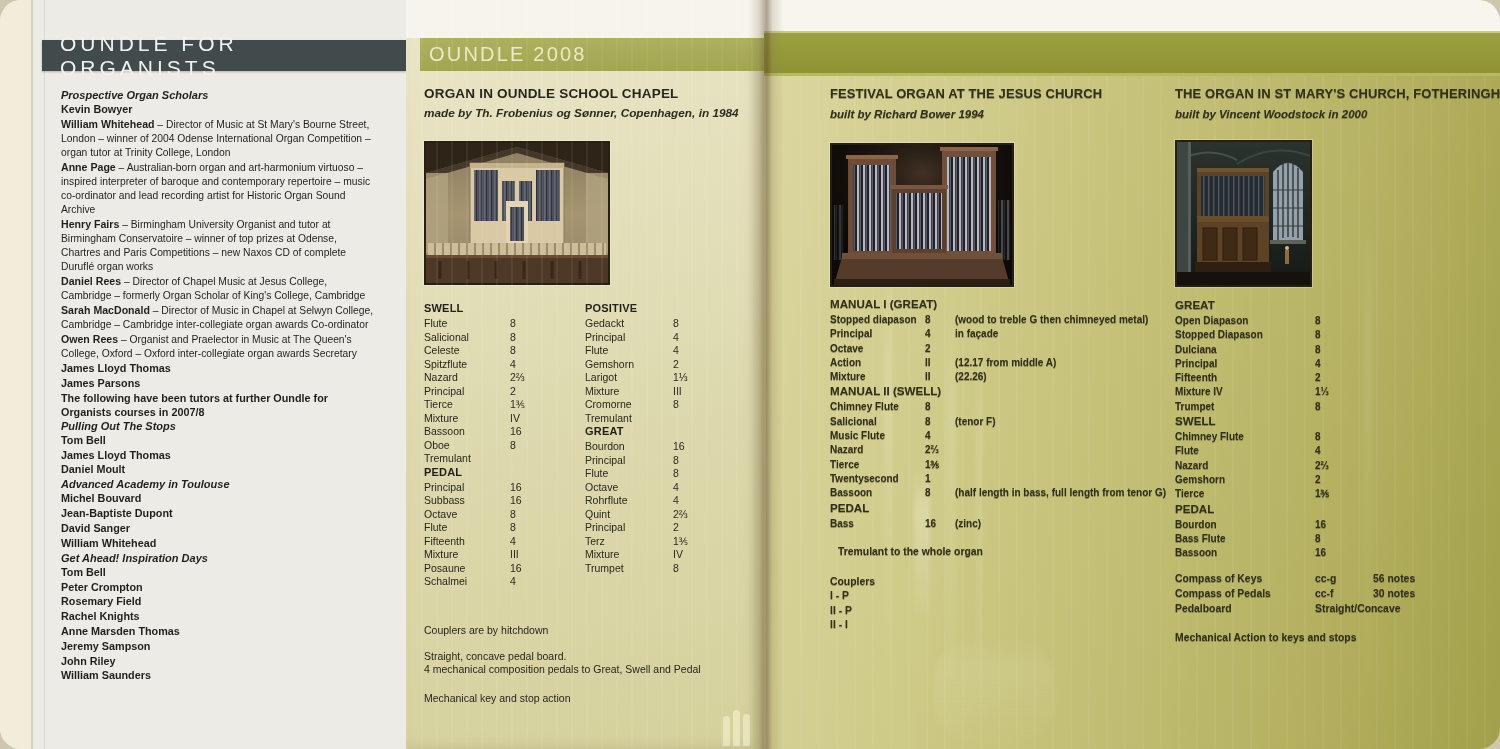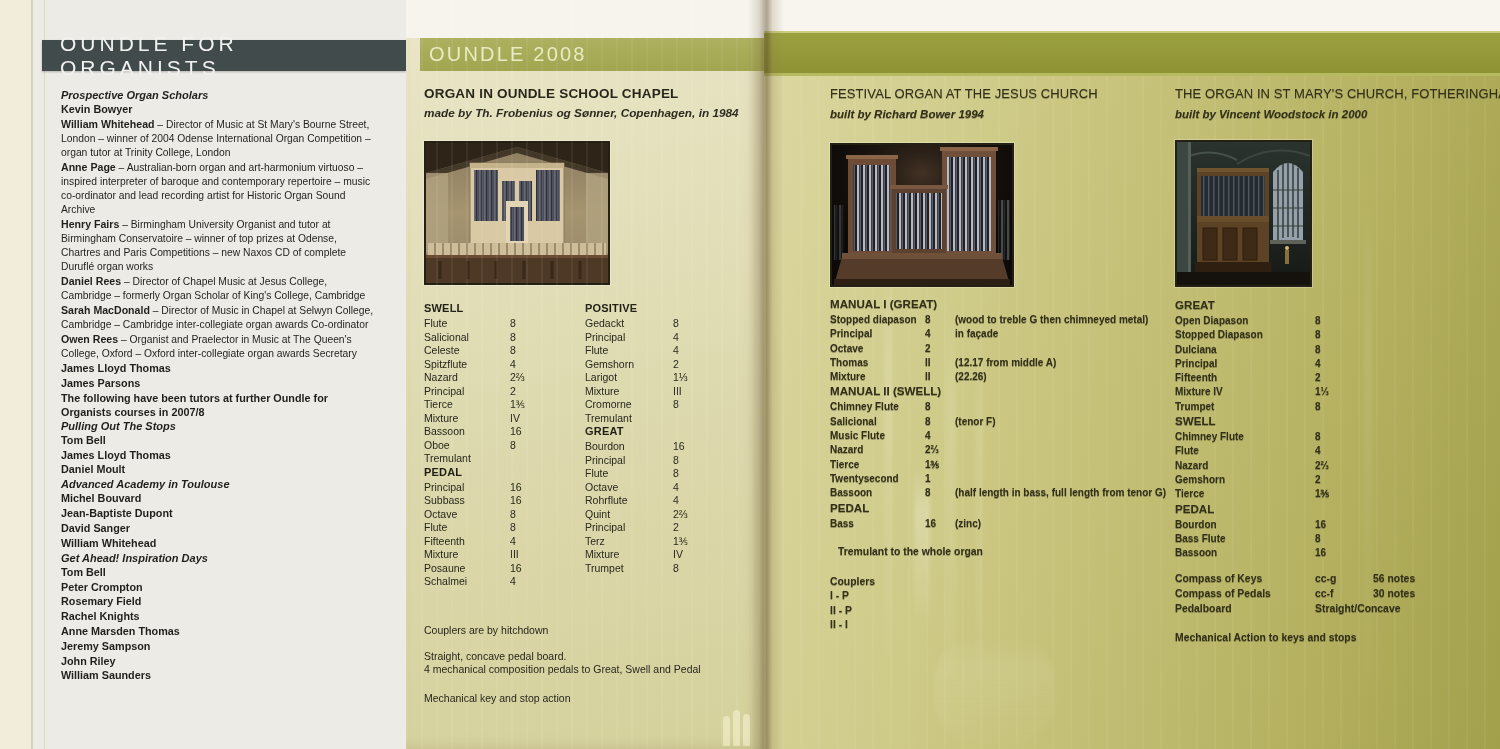--- a/index.html
+++ b/index.html
@@ -1,17 +1,17 @@
 <!DOCTYPE html>
 <html style="--header-bar: #414b4c; --band-olive: #a2a550; --band-olive-right: #8e9233; --page-green-light: #ddd9ae; --page-green-right: #bcb868; --text-dark: #26251b;"><head>
 <meta charset="utf-8">
 <style>
   html,body{margin:0;padding:0;background:#cfc6ae;}
   .stage{position:relative;width:1500px;height:749px;overflow:hidden;background:#d8cfb6;
-         font-family:"Liberation Sans",sans-serif;-webkit-font-smoothing:antialiased;}
+         font-family:"Liberation Sans",sans-serif;border-radius:21px;-webkit-font-smoothing:antialiased;}
   .abs{position:absolute;}
 
   
   .page-left{left:0;top:0;width:764px;height:749px;background:#ecebe6;}
   .lp-margin{left:0;top:0;width:31px;height:749px;background:#f2ecdb;border-right:2px solid #d8d1ba;}
   .lp-line{left:44px;top:0;width:1px;height:749px;background:#ddd8c6;}
   .lp-bar{left:42px;top:40px;width:364px;height:31px;background:var(--header-bar,#414b4c);
           display:flex;align-items:center;box-shadow:0 1px 2px rgba(0,0,0,.25);}
   .lp-bar span{padding-left:18px;font-size:21px;letter-spacing:4px;color:#f1f2f0;font-weight:400;}
   .lp-content{left:61px;top:88px;width:317px;color:#201f1c;font-size:10.3px;}
@@ -60,21 +60,21 @@
            border-top:2px solid #c9cd7d;border-bottom:3px solid #b6ba60;}
   .rp-body{left:0;top:76px;width:736px;height:673px;
            background:linear-gradient(100deg,#dbd7a0,#cbc782 35%,#b8b465 70%,#a3a04b);}
   .rp-body::after{content:"";position:absolute;inset:0;pointer-events:none;
            background:repeating-linear-gradient(90deg,rgba(255,255,248,.05) 0 2px,rgba(0,0,0,0) 2px 18px);}
   .ghost{position:absolute;filter:blur(2px);border-radius:6px 6px 2px 2px;
          background:linear-gradient(rgba(255,255,248,0),rgba(255,255,248,.32) 30%,rgba(255,255,248,.05));}
   .rsec{top:0;height:749px;color:#33301a;text-shadow:0 1.2px 0 rgba(51,48,26,.38);}
   .sec1{left:66px;width:340px;}
   .sec2{left:411px;width:330px;}
-  .rtitle{position:absolute;top:86px;left:0;font-size:13px;font-weight:normal;letter-spacing:.1px;white-space:nowrap;}
+  .rtitle{position:absolute;top:86px;left:0;font-size:13px;font-weight:bold;letter-spacing:.1px;white-space:nowrap;}
   .rsub{position:absolute;top:108px;left:0;font-size:11.5px;font-weight:bold;font-style:italic;}
   .photo2{left:66px;top:143px;width:180px;height:140px;}
   .photo3{left:411px;top:140px;width:133px;height:143px;}
   .rstops{position:absolute;top:297px;left:0;right:0;}
   .sec2 .rstops{top:298px;}
   .rhead{font-size:11.6px;font-weight:bold;margin:0 0 3px;}
   .jrow{display:flex;font-size:10px;line-height:14.3px;font-weight:bold;}
   .jn{flex:none;width:95px;}
   .jp{flex:none;width:30px;}
   .jnote{flex:1;white-space:nowrap;}
@@ -423,21 +423,21 @@
               <span class="jn">Principal</span>
               <span class="jp">4</span>
               <span class="jnote">in façade</span>
             </div>
             <div class="jrow">
               <span class="jn">Octave</span>
               <span class="jp">2</span>
               <span class="jnote"></span>
             </div>
             <div class="jrow">
-              <span class="jn">Thomas</span>
+              <span class="jn">Action</span>
               <span class="jp">II</span>
               <span class="jnote">(12.17 from middle A)</span>
             </div>
             <div class="jrow">
               <span class="jn">Mixture</span>
               <span class="jp">II</span>
               <span class="jnote">(22.26)</span>
             </div>
           </div>
         <h4 class="rhead gapdiv">MANUAL II (SWELL)</h4>

